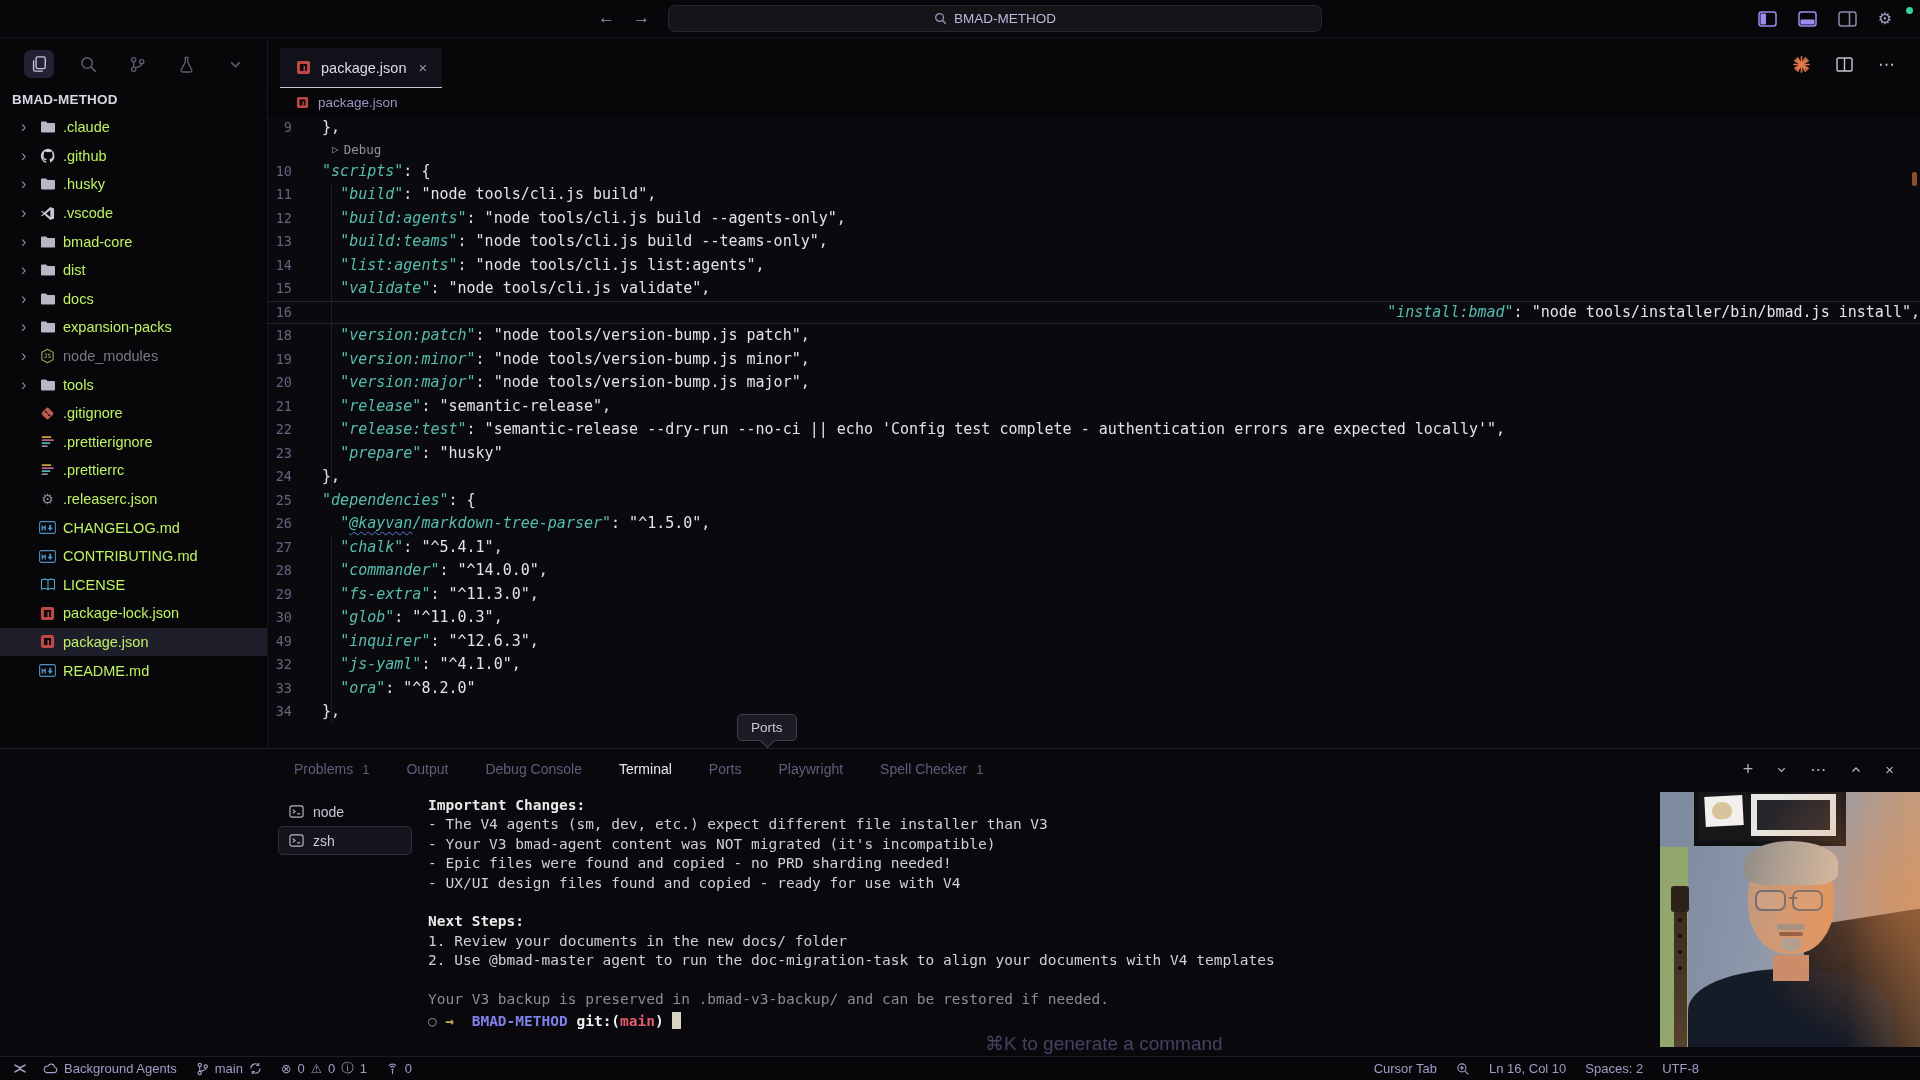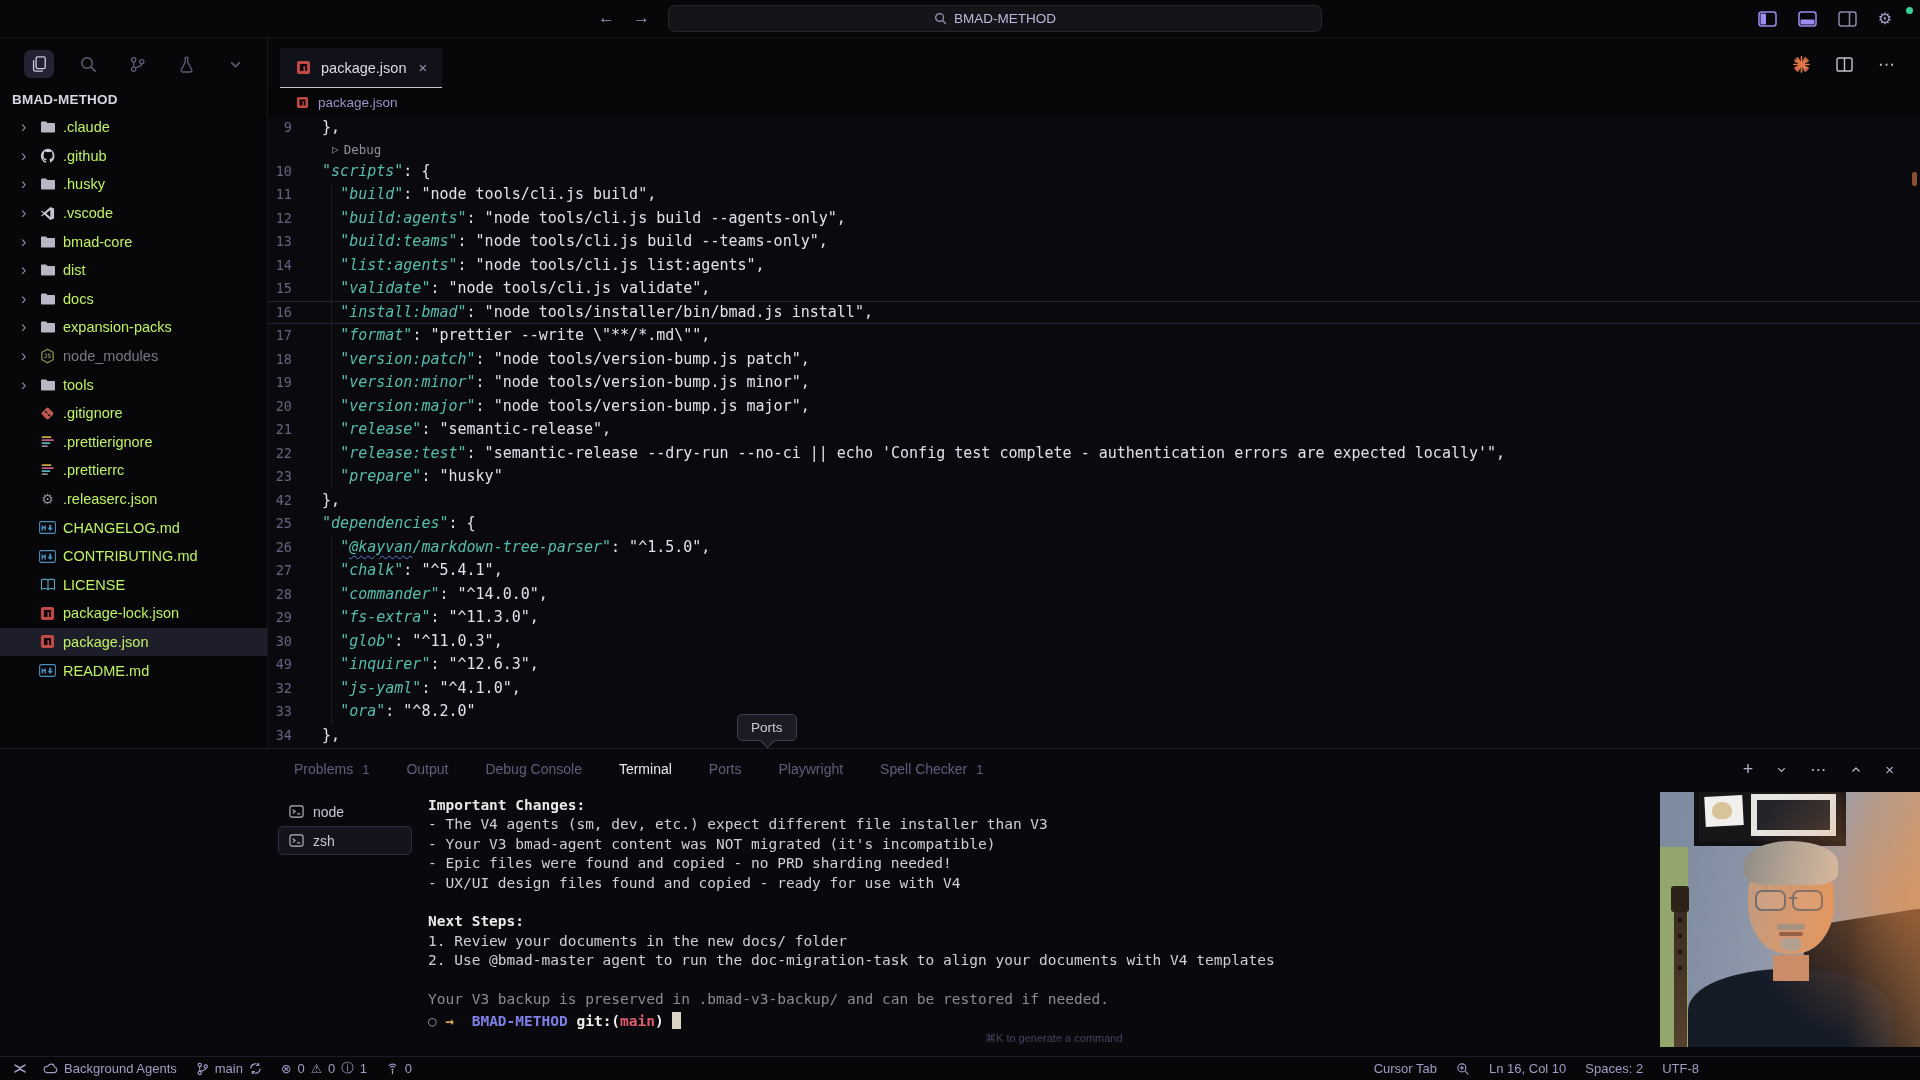--- a/index.html
+++ b/index.html
@@ -32,21 +32,21 @@
 
   
   #tabbar { position:absolute; left:268px; right:0; top:38px; height:50px; background:#070709; }
   #tab-active { position:absolute; left:12px; top:10px; height:40px; display:flex; align-items:center; gap:9px; padding:0 15px; background:#111119; color:#dedbe9; font-size:14.5px; border-bottom:1.5px solid #c9c6d4; cursor:pointer; }
   .tab-close { color:#9b97ad; font-size:15px; margin-left:3px; }
   .tab-actions { position:absolute; right:24px; top:16px; display:flex; gap:25px; align-items:center; color:#c6c2d4; }
   #breadcrumb { position:absolute; left:268px; top:88px; height:28px; display:flex; align-items:center; gap:7px; padding-left:26px; font-size:13.5px; color:#9d92c6; }
   #editor { position:absolute; left:268px; right:0; top:116px; bottom:332px; background:#0a0a0e; overflow:hidden; }
   #code-lines { position:relative; font-family:"DejaVu Sans Mono", monospace; font-size:15px; }
   .cl { display:flex; height:23.5px; line-height:23.5px; }
-  .cl.cur { box-shadow:inset 0 1px 0 #232338, inset 0 -1px 0 #232338; }
+  .cl.cur { box-shadow:inset 0 1px 0 #232338, inset 0 -1px 0 #232338;justify-content:space-between; }
   .ln { width:36px; padding-right:12px; text-align:right; color:#67627f; font-size:13.5px; flex:none; }
   .ct { white-space:pre; }
   .tok-w { color:#e3e1ed; }
   .tok-k { color:#56bdae; font-style:italic; }
   .tok-q { color:#56bdae; font-style:italic; text-decoration:underline wavy #4f7fd8 1px; text-underline-offset:3px; }
   .lensrow { height:20px; line-height:20px; padding-left:64px; font-size:12.5px; color:#948fa0; display:flex; align-items:center; gap:5px; }
   .lens-play { font-size:11px; }
   .iguide { position:absolute; left:63px; width:1px; background:#1d1d2a; }
   #scrollmark { position:absolute; right:3px; top:56px; width:5px; height:14px; background:#8a4f2c; border-radius:2px; }
   #ports-tooltip { position:absolute; left:737px; top:714px; background:#1b1b24; border:1px solid #3f3f52; border-radius:5px; padding:5px 13px; font-size:13.5px; color:#cdc9dc; z-index:5; }
@@ -66,21 +66,21 @@
   #term-out { flex:1; padding:7px 0 0 8px; font-family:"DejaVu Sans Mono", monospace; font-size:14.5px; line-height:19.4px; color:#cfcfd4; }
   .tl { white-space:pre; min-height:19.4px; }
   .tl.tb { font-weight:bold; color:#eaeaea; }
   .tl.tdim { color:#8b8b94; }
   .pr-spin { color:#8f8f98; }
   .pr-arrow { color:#cfa64b; font-weight:bold; }
   .pr-dir { color:#7e81ea; font-weight:bold; }
   .pr-git { color:#efefef; font-weight:bold; }
   .pr-branch { color:#e25d6d; font-weight:bold; }
   .pr-cursor { display:inline-block; width:9px; height:17px; background:#d9d3c3; transform:translateY(3px); }
-  #term-hint { position:absolute; left:985px; top:283px; font-size:11px; color:#45415f; }
+  #term-hint { position:absolute; left:985px; top:283px; font-size:19px; color:#45415f; }
 
   
   #statusbar { position:absolute; left:0; right:0; bottom:0; height:24px; background:#07070a; border-top:1px solid #1b1b26; display:flex; align-items:center; gap:19px; padding:0 14px; font-size:13px; color:#a29cc6; }
   .sbitem { display:flex; align-items:center; gap:6px; cursor:pointer; white-space:nowrap; }
   .sb-spacer { flex:1; }
   .dico { font-size:12.5px; }
   .remote-glyph { font-weight:bold; letter-spacing:-2px; font-size:12px; transform:scaleY(1.3); display:inline-block; }
 
   
   #webcam { position:absolute; left:1660px; top:792px; width:260px; height:255px; overflow:hidden; background:linear-gradient(100deg,#7f8b9f 10%,#939db0 55%,#b7a18e 100%); z-index:8; }
@@ -459,24 +459,20 @@
         </div>
         <div class="cl">
           <span class="ln">15</span>
           <span class="ct"><span class="tok-w">    </span><span class="tok-k">"validate"</span><span class="tok-w">: "node tools/cli.js validate",</span></span>
         </div>
         <div class="cl cur">
           <span class="ln">16</span>
           <span class="ct"><span class="tok-w">    </span><span class="tok-k">"install:bmad"</span><span class="tok-w">: "node tools/installer/bin/bmad.js install",</span></span>
         </div>
         <div class="cl">
-          <span class="ln">17</span>
-          <span class="ct"><span class="tok-w">    </span><span class="tok-k">"format"</span><span class="tok-w">: "prettier --write \"**/*.md\"",</span></span>
-        </div>
-        <div class="cl">
           <span class="ln">18</span>
           <span class="ct"><span class="tok-w">    </span><span class="tok-k">"version:patch"</span><span class="tok-w">: "node tools/version-bump.js patch",</span></span>
         </div>
         <div class="cl">
           <span class="ln">19</span>
           <span class="ct"><span class="tok-w">    </span><span class="tok-k">"version:minor"</span><span class="tok-w">: "node tools/version-bump.js minor",</span></span>
         </div>
         <div class="cl">
           <span class="ln">20</span>
           <span class="ct"><span class="tok-w">    </span><span class="tok-k">"version:major"</span><span class="tok-w">: "node tools/version-bump.js major",</span></span>
@@ -487,21 +483,21 @@
         </div>
         <div class="cl">
           <span class="ln">22</span>
           <span class="ct"><span class="tok-w">    </span><span class="tok-k">"release:test"</span><span class="tok-w">: "semantic-release --dry-run --no-ci || echo 'Config test complete - authentication errors are expected locally'",</span></span>
         </div>
         <div class="cl">
           <span class="ln">23</span>
           <span class="ct"><span class="tok-w">    </span><span class="tok-k">"prepare"</span><span class="tok-w">: "husky"</span></span>
         </div>
         <div class="cl">
-          <span class="ln">42</span>
+          <span class="ln">24</span>
           <span class="ct"><span class="tok-w">  },</span></span>
         </div>
         <div class="cl">
           <span class="ln">25</span>
           <span class="ct"><span class="tok-w">  </span><span class="tok-k">"dependencies"</span><span class="tok-w">: {</span></span>
         </div>
         <div class="cl">
           <span class="ln">26</span>
           <span class="ct"><span class="tok-w">    </span><span class="tok-k">"</span><span class="tok-q">@kayvan</span><span class="tok-k">/markdown-tree-parser"</span><span class="tok-w">: "^1.5.0",</span></span>
         </div>

